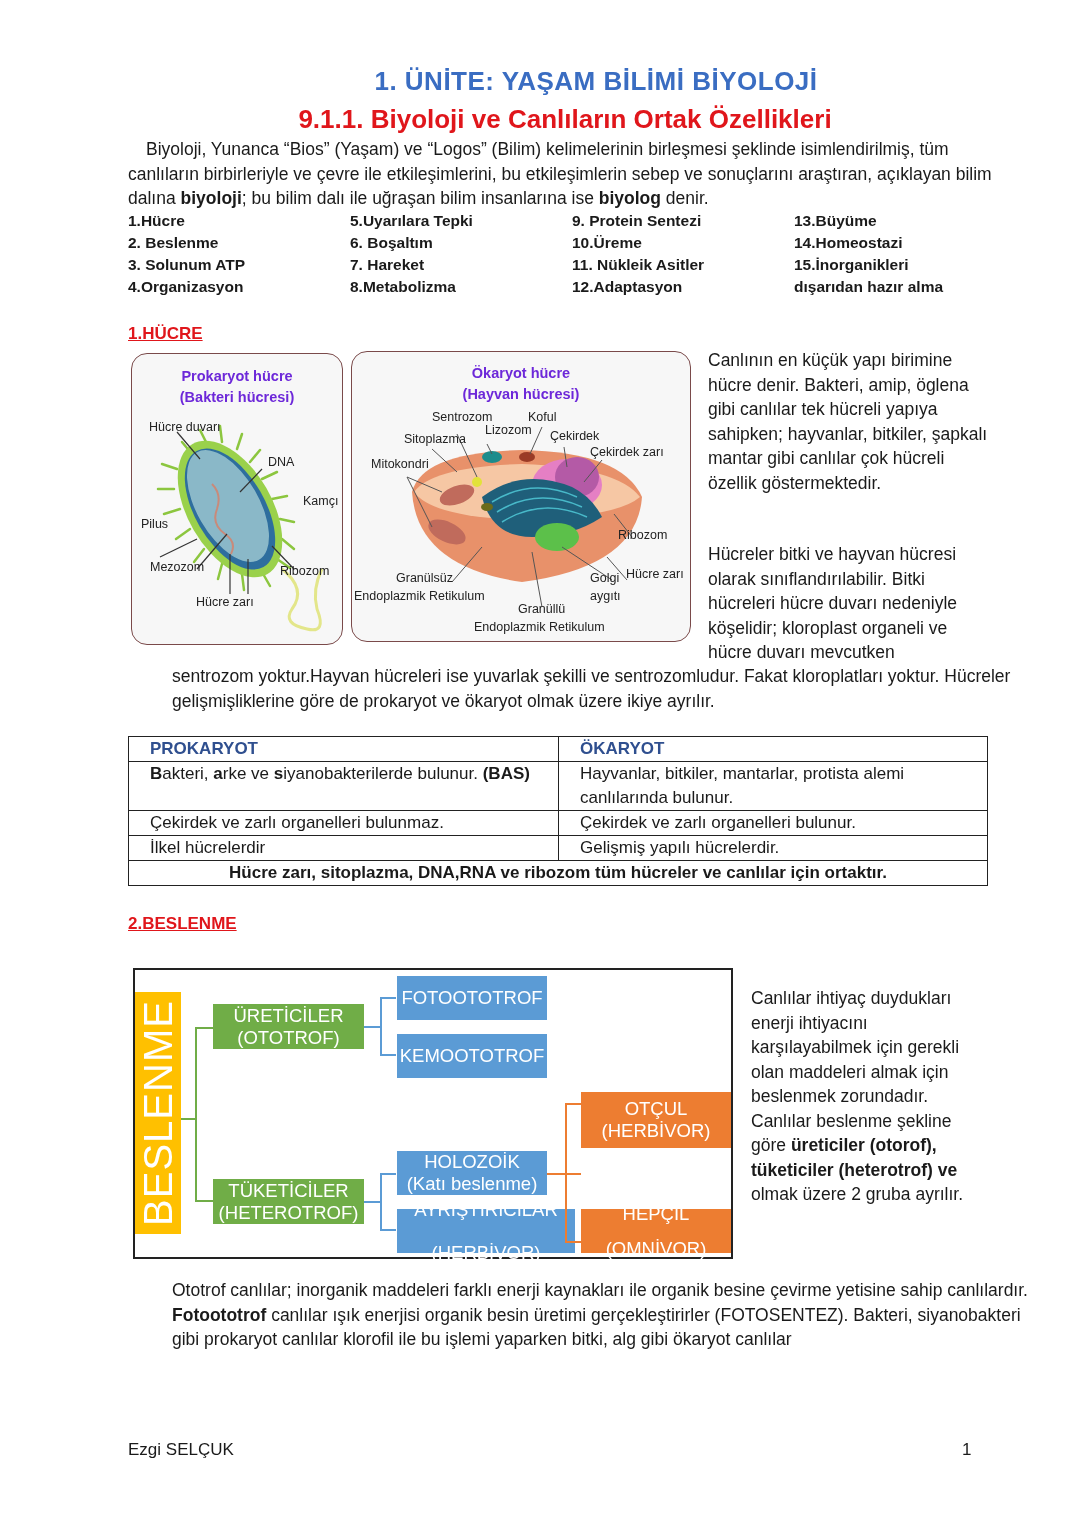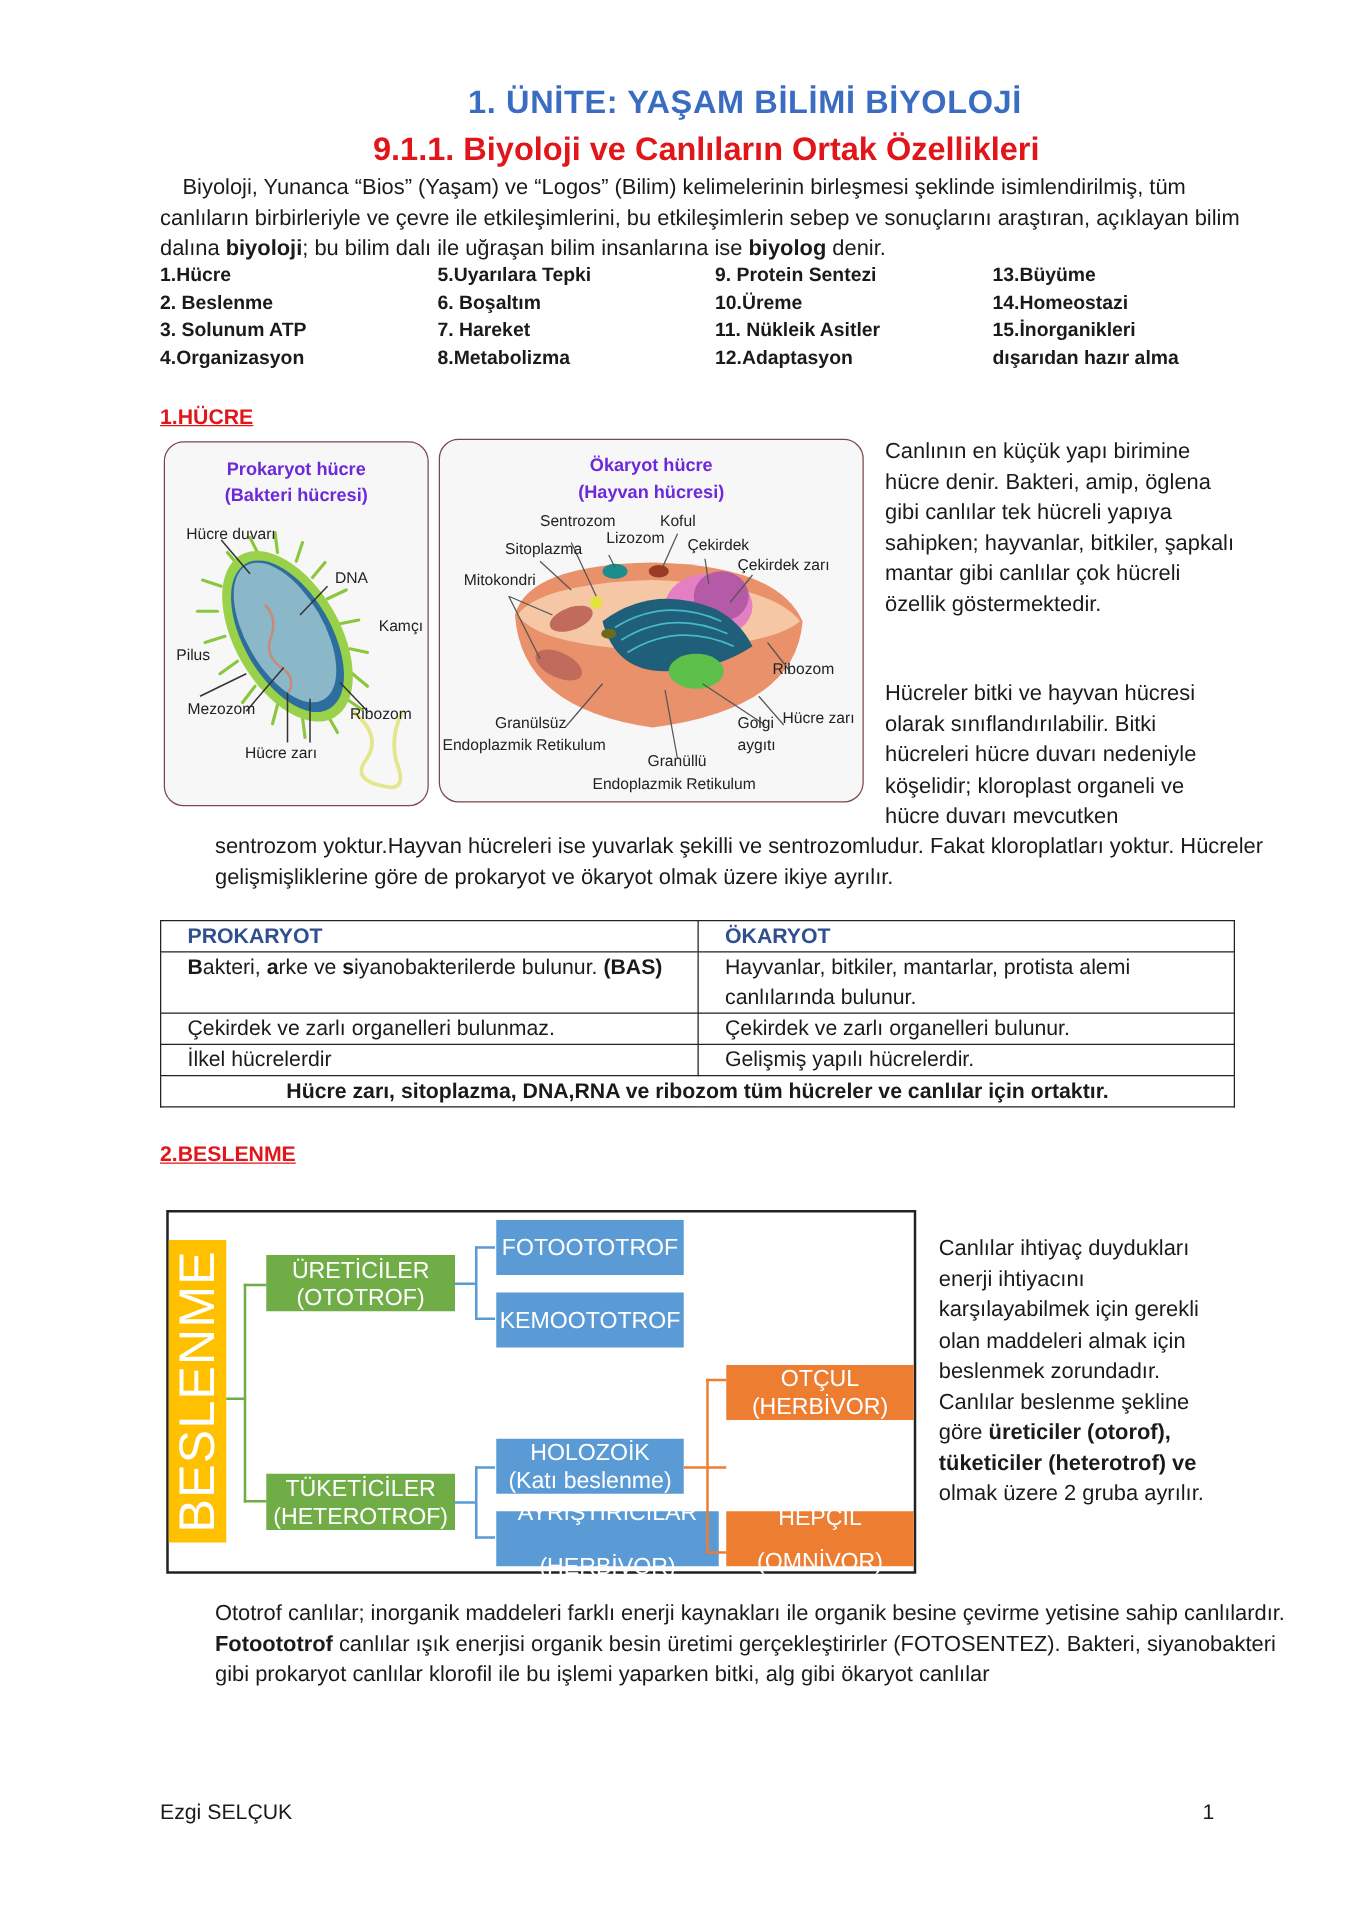--- a/index.html
+++ b/index.html
@@ -241,21 +241,21 @@
     </div>
     <div class="dbox blue" style="left:262px;top:239px;width:178px;height:44px;gap:21px;">
       <span>AYRIŞTIRICILAR</span>
       <span>(HERBİVOR)</span>
     </div>
 
     <div class="conn" style="left:412px;top:203px;width:18px;border-top-width:2px;border-color:#ed7d31;"></div>
     <div class="conn" style="left:430px;top:133px;width:16px;height:140px;border-left-width:2px;border-top-width:2px;border-bottom-width:2px;border-color:#ed7d31;"></div>
     <div class="conn" style="left:430px;top:203px;width:16px;border-top-width:2px;border-color:#ed7d31;"></div>
 
-    <div class="dbox orange" style="left:446px;top:122px;width:150px;height:44px;">
+    <div class="dbox orange" style="left:446px;top:122px;width:150px;height:56px;">
       <span>OTÇUL</span>
       <span>(HERBİVOR)</span>
     </div>
     <div class="dbox orange" style="left:446px;top:239px;width:150px;height:44px;gap:13px;">
       <span>HEPÇİL</span>
       <span>(OMNİVOR)</span>
     </div>
   </div>
 
   <p class="side-text" style="top:986px;left:751px;width:240px;"><span>Canlılar ihtiyaç duydukları enerji ihtiyacını karşılayabilmek için gerekli olan maddeleri almak için beslenmek zorundadır. Canlılar beslenme şekline göre </span><b>üreticiler (otorof), tüketiciler (heterotrof) ve</b><span> olmak üzere 2 gruba ayrılır.</span></p>

